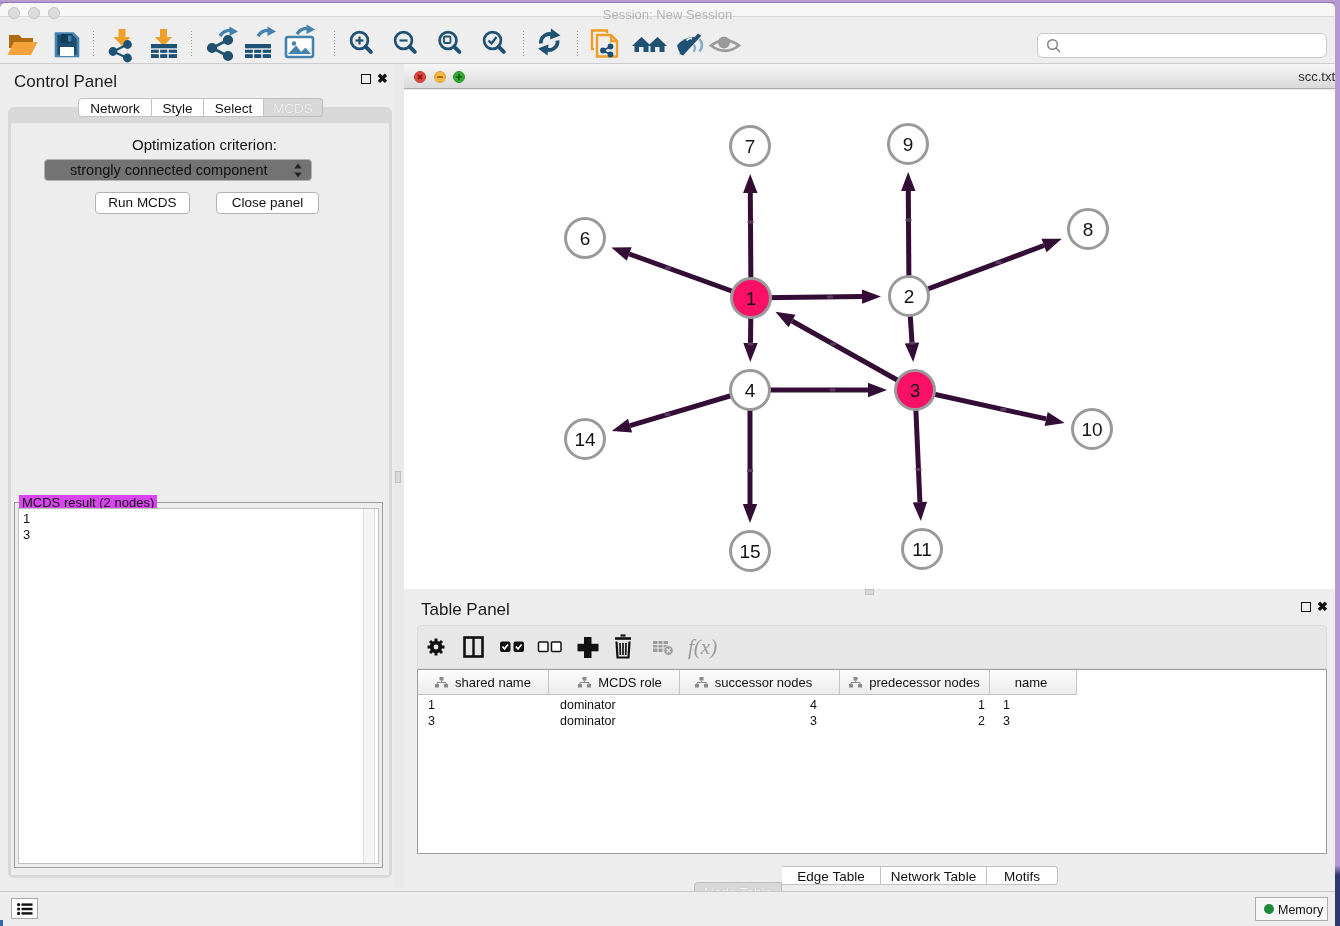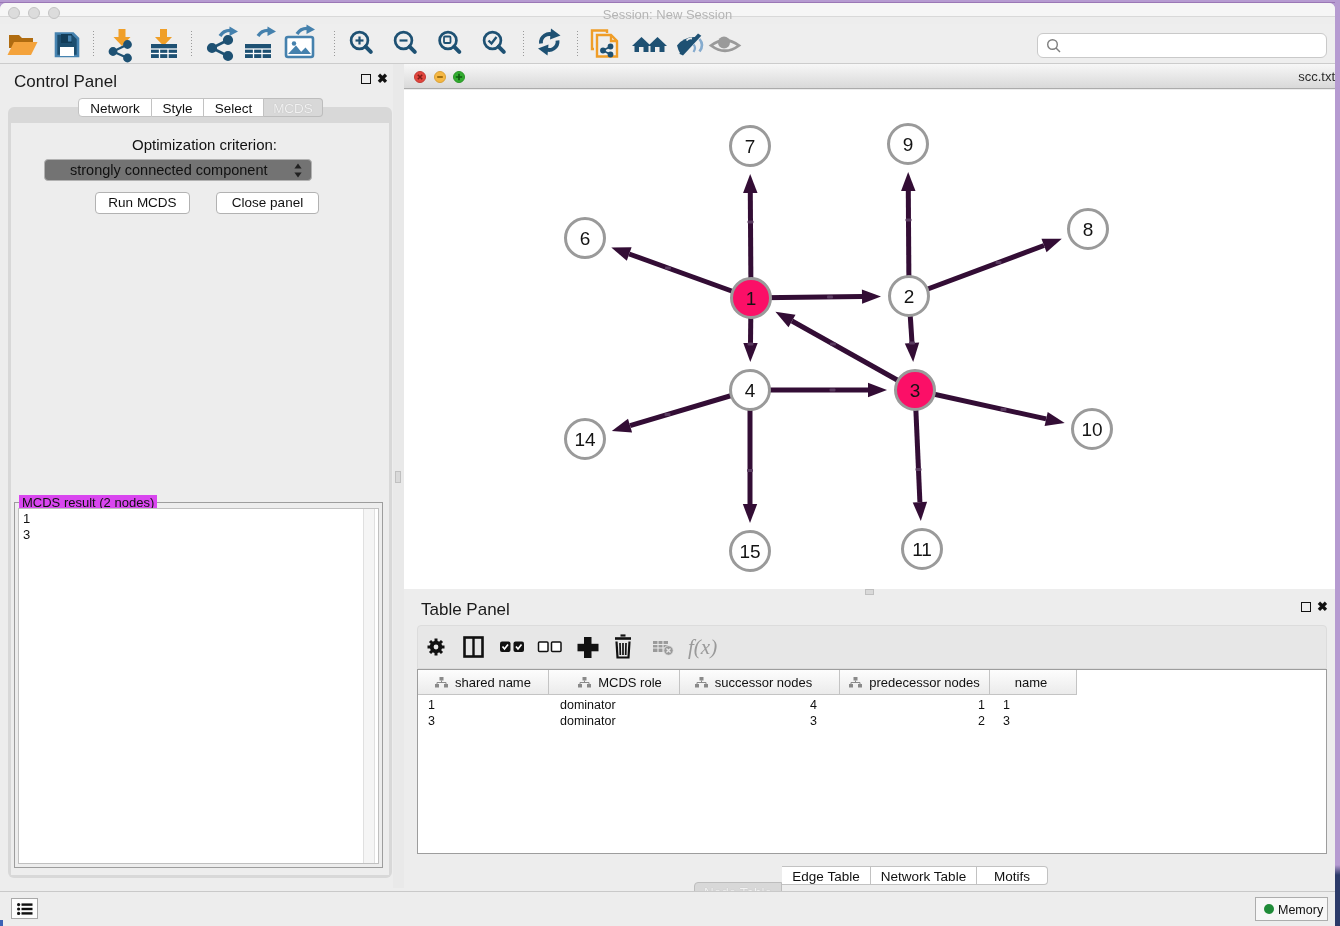--- a/index.html
+++ b/index.html
@@ -427,21 +427,21 @@
   <div class="td" style="left:500px; top:28px; width:67px; text-align:right;">1</div>
   <div class="td" style="left:585px; top:28px;">1</div>
   <div class="td" style="left:10px; top:44px;">3</div>
   <div class="td" style="left:142px; top:44px;">dominator</div>
   <div class="td" style="left:330px; top:44px; width:69px; text-align:right;">3</div>
   <div class="td" style="left:500px; top:44px; width:67px; text-align:right;">2</div>
   <div class="td" style="left:585px; top:44px;">3</div>
 </div>
 <div class="tabrow" style="left:694px; top:866px;">
   <div class="tab first sel" style="width:88px;margin-top:16px;">Node Table</div>
-  <div class="tab" style="width:89px;">Edge Table</div>
+  <div class="tab" style="width:99px;">Edge Table</div>
   <div class="tab" style="width:106px;">Network Table</div>
   <div class="tab last" style="width:71px;">Motifs</div>
 </div>
 
 <div id="statusbar"></div>
 <div id="listbtn">
   <svg width="16" height="12" viewBox="0 0 16 12" style="position:absolute;left:5px;top:4px;">
     <g fill="#111">
         <circle cx="1.6" cy="1.6" r="1.6"></circle>
         <circle cx="1.6" cy="6" r="1.6"></circle>

